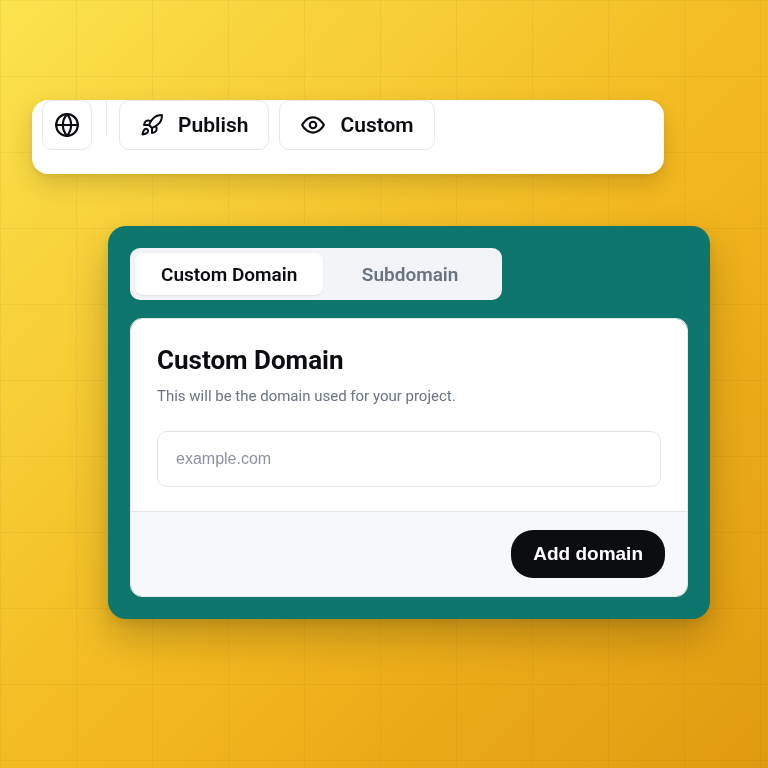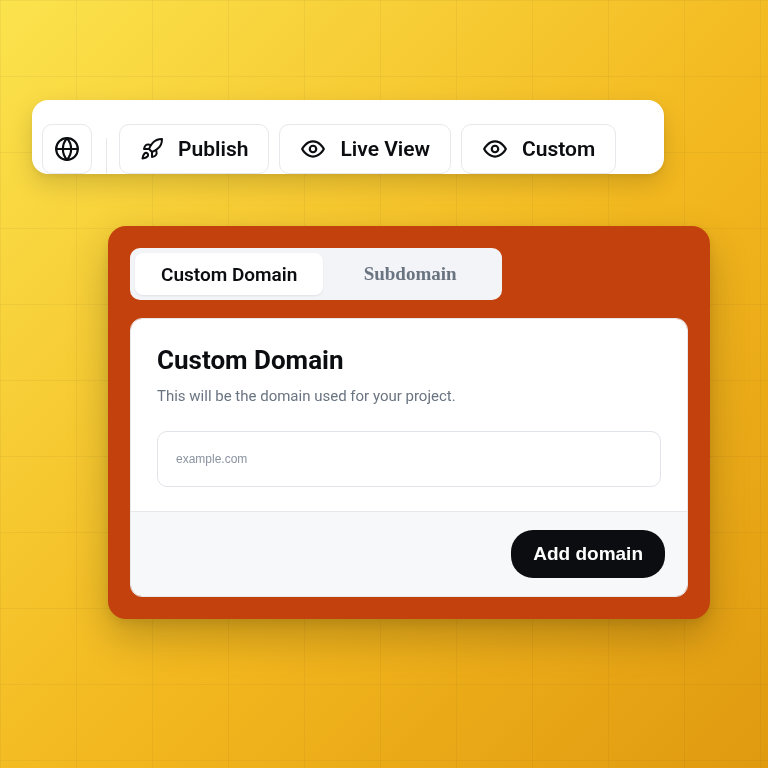--- a/index.html
+++ b/index.html
@@ -17,21 +17,21 @@
   .toolbar {
     position: absolute;
     top: 100px;
     left: 32px;
     width: 632px;
     height: 74px;
     background: #fff;
     border-radius: 16px;
     box-shadow: 0 10px 24px rgba(0,0,0,0.15), 0 2px 4px rgba(0,0,0,0.05);
     display: flex;
-    align-items: flex-end;
+    align-items: flex-start;
     padding: 0 10px;
     gap: 10px;
   }
   .icon-btn-sq {
     width: 50px;
     height: 50px;
     border: 1px solid #e6e8eb;
     border-radius: 10px;
     display: flex;
     align-items: center;
@@ -59,21 +59,21 @@
     cursor: pointer;
   }
   .toolbar-btn svg, .icon-btn-sq svg { display: block; }
 
   
   .popover {
     position: absolute;
     top: 226px;
     left: 108px;
     width: 602px;
-    background: #c2410c;
+    background: #0f766e;
     border-radius: 18px;
     box-shadow: 0 18px 40px rgba(0,0,0,0.22), 0 4px 10px rgba(0,0,0,0.08);
     padding: 22px 22px 0 22px;
   }
 
   .tabs {
     display: flex;
     background: #f2f4f8;
     border-radius: 10px;
     padding: 5px;
@@ -91,21 +91,21 @@
     border-radius: 8px;
     cursor: pointer;
     padding: 0 18px;
   }
   .tab.active {
     background: #fff;
     color: #0b0d10;
     box-shadow: 0 1px 2px rgba(0,0,0,0.08);
     flex: 1.05;
   }
-  .tab:not(.active) { flex: 0.95; font-family: Liberation Serif, serif; }
+  .tab:not(.active) { flex: 0.95; }
 
   .panel {
     border: 1px solid #e6e8eb;
     border-radius: 12px;
     overflow: hidden;
     margin-bottom: 22px;
   }
   .panel-body {
     padding: 26px 26px 24px 26px;
     background: #fff;
@@ -119,21 +119,21 @@
   .panel-desc {
     font-size: 15px;
     color: #6a7481;
     margin-bottom: 26px;
   }
   .text-input {
     width: 100%;
     height: 56px;
     border: 1px solid #e0e3e8;
     border-radius: 10px;
-    font-size: 12px;
+    font-size: 16px;
     color: #0b0d10;
     padding: 0 18px;
     outline: none;
     background: #fff;
   }
   .text-input::placeholder { color: #8a93a0; }
 
   .panel-foot {
     background: #f7f8fa;
     border-top: 1px solid #e6e8eb;
@@ -170,27 +170,20 @@
   <div class="toolbar-btn">
     <svg width="24" height="24" viewBox="0 0 24 24" fill="none" stroke="#0b0d10" stroke-width="2" stroke-linecap="round" stroke-linejoin="round">
       <path d="M4.5 16.5c-1.5 1.5-2 5-2 5s3.5-.5 5-2c.8-.8.8-2.2 0-3-.8-.8-2.2-.8-3 0z"></path>
       <path d="M12 15l-3-3c.9-2.3 2.1-4.4 3.7-6.1C15.4 2.7 19 2 22 2c0 3-.7 6.6-3.9 9.3-1.7 1.6-3.8 2.8-6.1 3.7z"></path>
       <path d="M9 12H4s.6-3 2-4c1.6-1.2 5 0 5 0"></path>
       <path d="M12 15v5s3-.6 4-2c1.2-1.6 0-5 0-5"></path>
     </svg>
     <span>Publish</span>
   </div>
 
-  <div class="toolbar-btn">
-    <svg width="26" height="26" viewBox="0 0 24 24" fill="none" stroke="#0b0d10" stroke-width="2" stroke-linecap="round" stroke-linejoin="round">
-      <path d="M2 12s3.5-7 10-7 10 7 10 7-3.5 7-10 7S2 12 2 12z"></path>
-      <circle cx="12" cy="12" r="3"></circle>
-    </svg>
-    <span>Live View</span>
-  </div>
 
   <div class="toolbar-btn">
     <svg width="26" height="26" viewBox="0 0 24 24" fill="none" stroke="#0b0d10" stroke-width="2" stroke-linecap="round" stroke-linejoin="round">
       <path d="M2 12s3.5-7 10-7 10 7 10 7-3.5 7-10 7S2 12 2 12z"></path>
       <circle cx="12" cy="12" r="3"></circle>
     </svg>
     <span>Custom</span>
   </div>
 </div>
 

